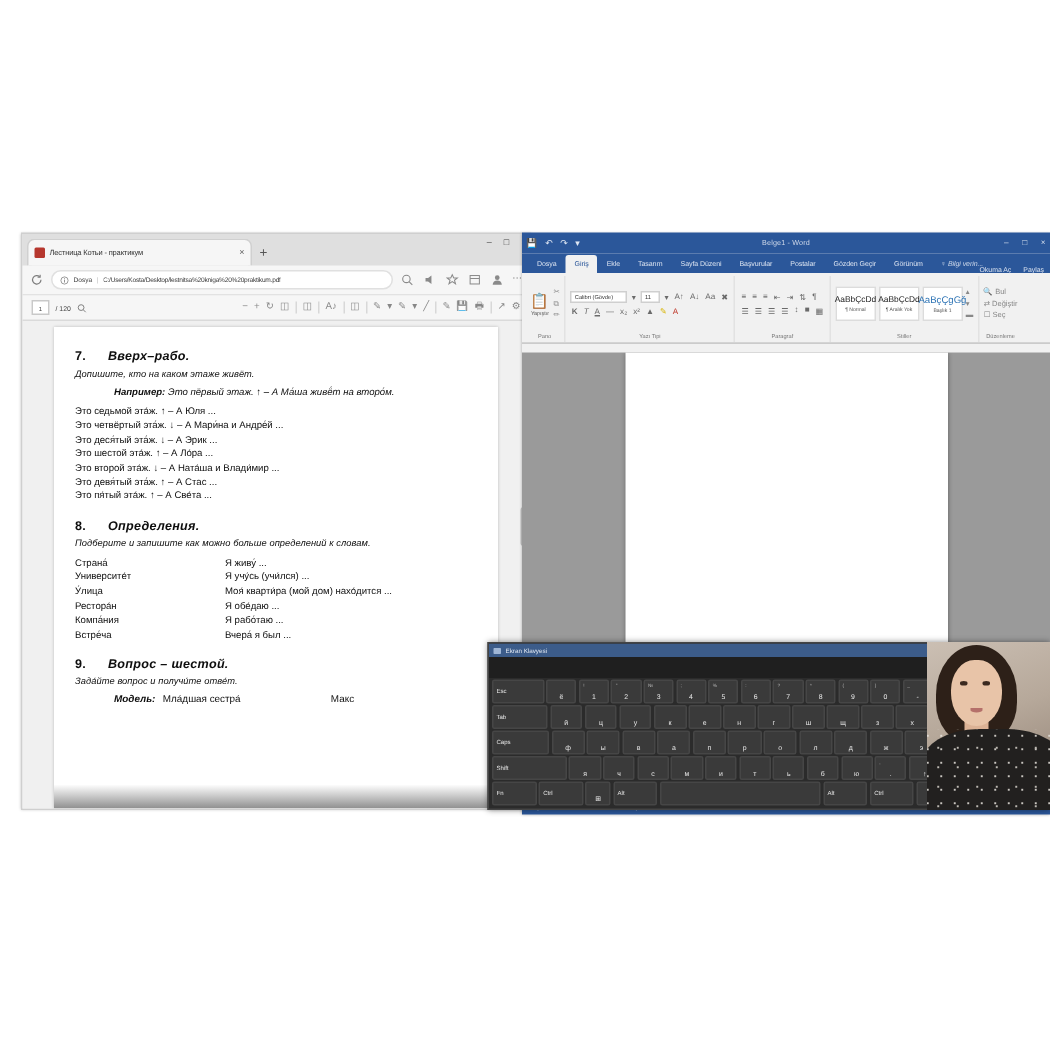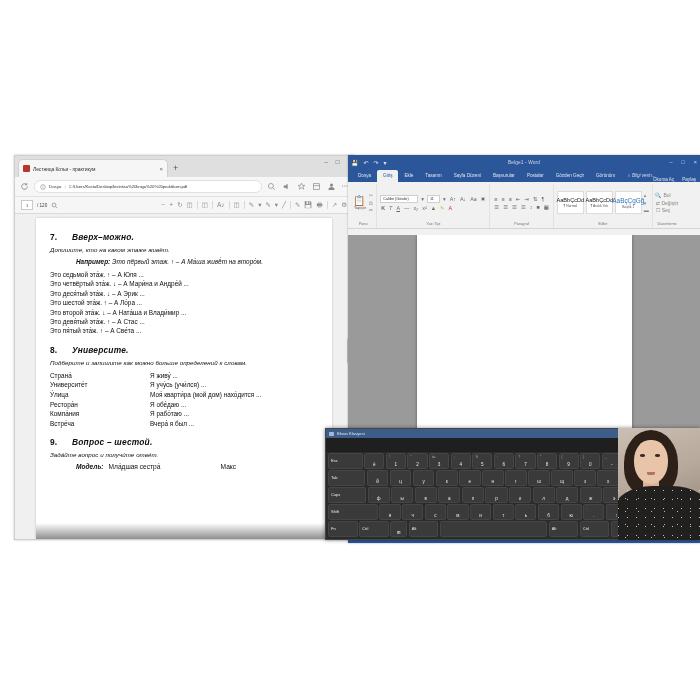--- a/index.html
+++ b/index.html
@@ -289,42 +289,42 @@
       <span class="tb-div"></span>
       <span class="tb-ico">↗</span>
       <span class="tb-ico">⚙</span>
     </div>
 
     <div class="pdf-viewport">
       <div class="pdf-page">
 
         <h3 class="sec">
           <span class="num">7.</span>
-          <span>Вверх–можно.</span>
+          <span>Вверх–рабо.</span>
         </h3>
         <div class="instr">Допишите, кто на каком этаже живёт.</div>
         <div class="example">
           <b>Например:</b>
           <span>Это пёрвый этаж. ↑ – А Ма́ша живё́т на второ́м.</span>
         </div>
         <div>
           <div class="fl-line">Это седьмой эта́ж. ↑ – А Юля ...</div>
           <div class="fl-line">Это четвёртый эта́ж. ↓ – А Мари́на и Андре́й ...</div>
           <div class="fl-line">Это деся́тый эта́ж. ↓ – А Эрик ...</div>
           <div class="fl-line">Это шестой эта́ж. ↑ – А Ло́ра ...</div>
           <div class="fl-line">Это второй эта́ж. ↓ – А Ната́ша и Влади́мир ...</div>
           <div class="fl-line">Это девя́тый эта́ж. ↑ – А Стас ...</div>
           <div class="fl-line">Это пя́тый эта́ж. ↑ – А Све́та ...</div>
         </div>
 
         <div class="gap8"></div>
 
         <h3 class="sec">
           <span class="num">8.</span>
-          <span>Университе.</span>
+          <span>Определения.</span>
         </h3>
         <div class="instr">Подберите и запишите как можно больше определений к словам.</div>
         <div class="wordgrid">
           <div class="wordrow">
             <span class="w-term">Страна́</span>
             <span>Я живу́ ...</span>
           </div>
           <div class="wordrow">
             <span class="w-term">Университе́т</span>
             <span>Я учу́сь (учи́лся) ...</span>

